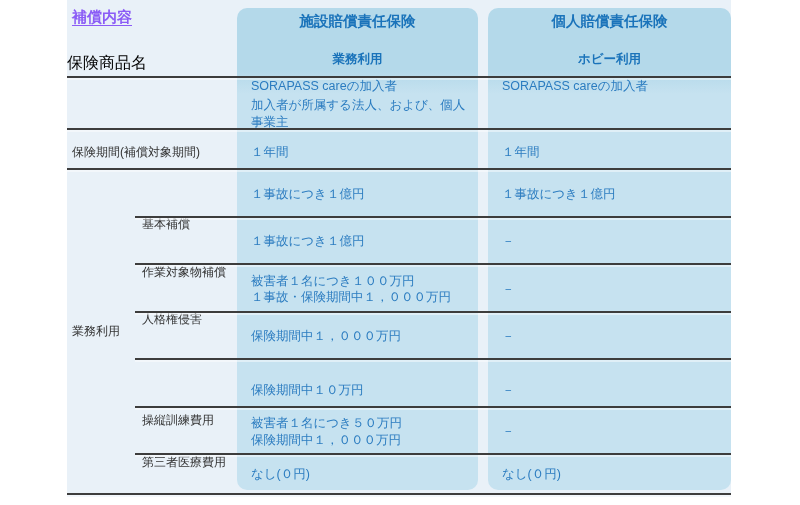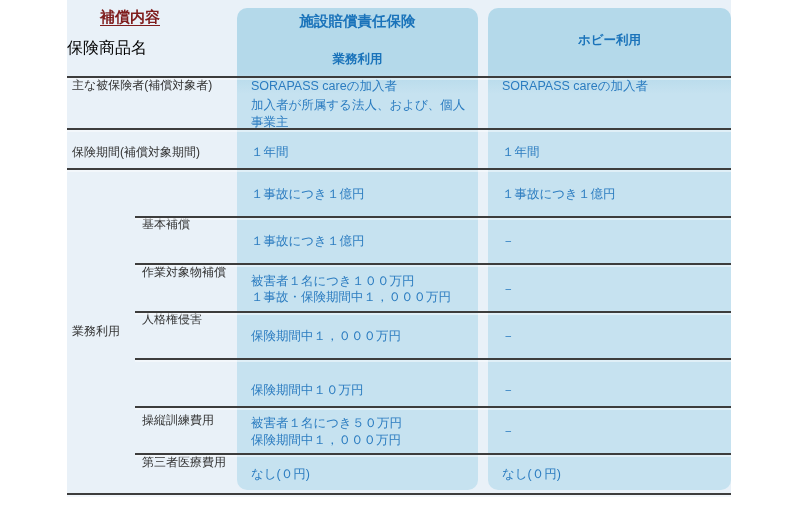--- a/index.html
+++ b/index.html
@@ -24,22 +24,22 @@
   
   .colbg{
     position:absolute;top:8px;height:482px;border-radius:10px;
     background:linear-gradient(180deg,var(--col-head-bg) 0px,var(--col-head-bg) 62px,var(--col-bg) 86px,var(--col-bg) 100%);
   }
   .colbg1{left:170px;width:241px;}
   .colbg2{left:421px;width:243px;}
 
   .title{
     position:absolute;left:5px;top:8px;
-    font-size:15px;font-weight:bold;color:#7f1d1d;
-    text-decoration:underline;text-underline-offset:3px;margin-left:28px;
+    font-size:15px;font-weight:bold;color:#8b5cf6;
+    text-decoration:underline;text-underline-offset:3px;
   }
 
   .cell{
     position:absolute;display:flex;flex-direction:column;justify-content:center;
     line-height:1.32;
   }
   .lbl{left:5px;width:162px;color:var(--label-text);font-size:12px;}
   .sublbl{left:75px;width:94px;color:var(--label-text);font-size:12px;margin-top:31px;}
   .v1{left:184px;width:220px;color:var(--value-text);font-size:12.5px;}
   .v2{left:435px;width:222px;color:var(--value-text);font-size:12.5px;}
@@ -47,21 +47,21 @@
   .colhead{
     position:absolute;top:8px;height:64px;display:flex;flex-direction:column;
     justify-content:center;align-items:center;gap:20px;
     color:var(--header-text);font-weight:bold;text-align:center;
   }
   .colhead1{left:170px;width:241px;}
   .colhead2{left:421px;width:243px;}
   .colhead-name{font-size:14.5px;}
   .colhead-usage{font-size:12.5px;}
 
-  .product-label{top:0;height:78px;justify-content:flex-end;padding-bottom:20px;}
+  .product-label{top:0;height:78px;justify-content:flex-end;padding-bottom:5px;}
 
   .r2{top:78px;height:52px;justify-content:space-between;}
   .r3{top:130px;height:45px;}
   .r4{top:170px;height:48px;}
   .r5{top:218px;height:47px;}
   .r6{top:265px;height:48px;}
   .r7{top:313px;height:47px;}
   .r8{top:364px;height:52px;}
   .r9{top:408px;height:47px;}
   .r10{top:455px;height:38px;}
@@ -89,24 +89,24 @@
 
   <div class="title">補償内容</div>
 
   <div class="cell product-label">保険商品名</div>
 
   <div class="colhead colhead1">
     <div class="colhead-name">施設賠償責任保険</div>
     <div class="colhead-usage">業務利用</div>
   </div>
   <div class="colhead colhead2">
+    <div class="colhead-name">個人賠償責任保険</div>
     <div class="colhead-usage">ホビー利用</div>
   </div>
 
-  <div class="cell lbl r2">主な被保険者(補償対象者)</div>
   <div class="cell v1 r2">
     <div>SORAPASS careの加入者</div>
     <div>加入者が所属する法人、および、個人事業主</div>
   </div>
   <div class="cell v2 r2">SORAPASS careの加入者</div>
 
   <div class="cell lbl r3">保険期間(補償対象期間)</div>
   <div class="cell v1 r3">１年間</div>
   <div class="cell v2 r3">１年間</div>
 

